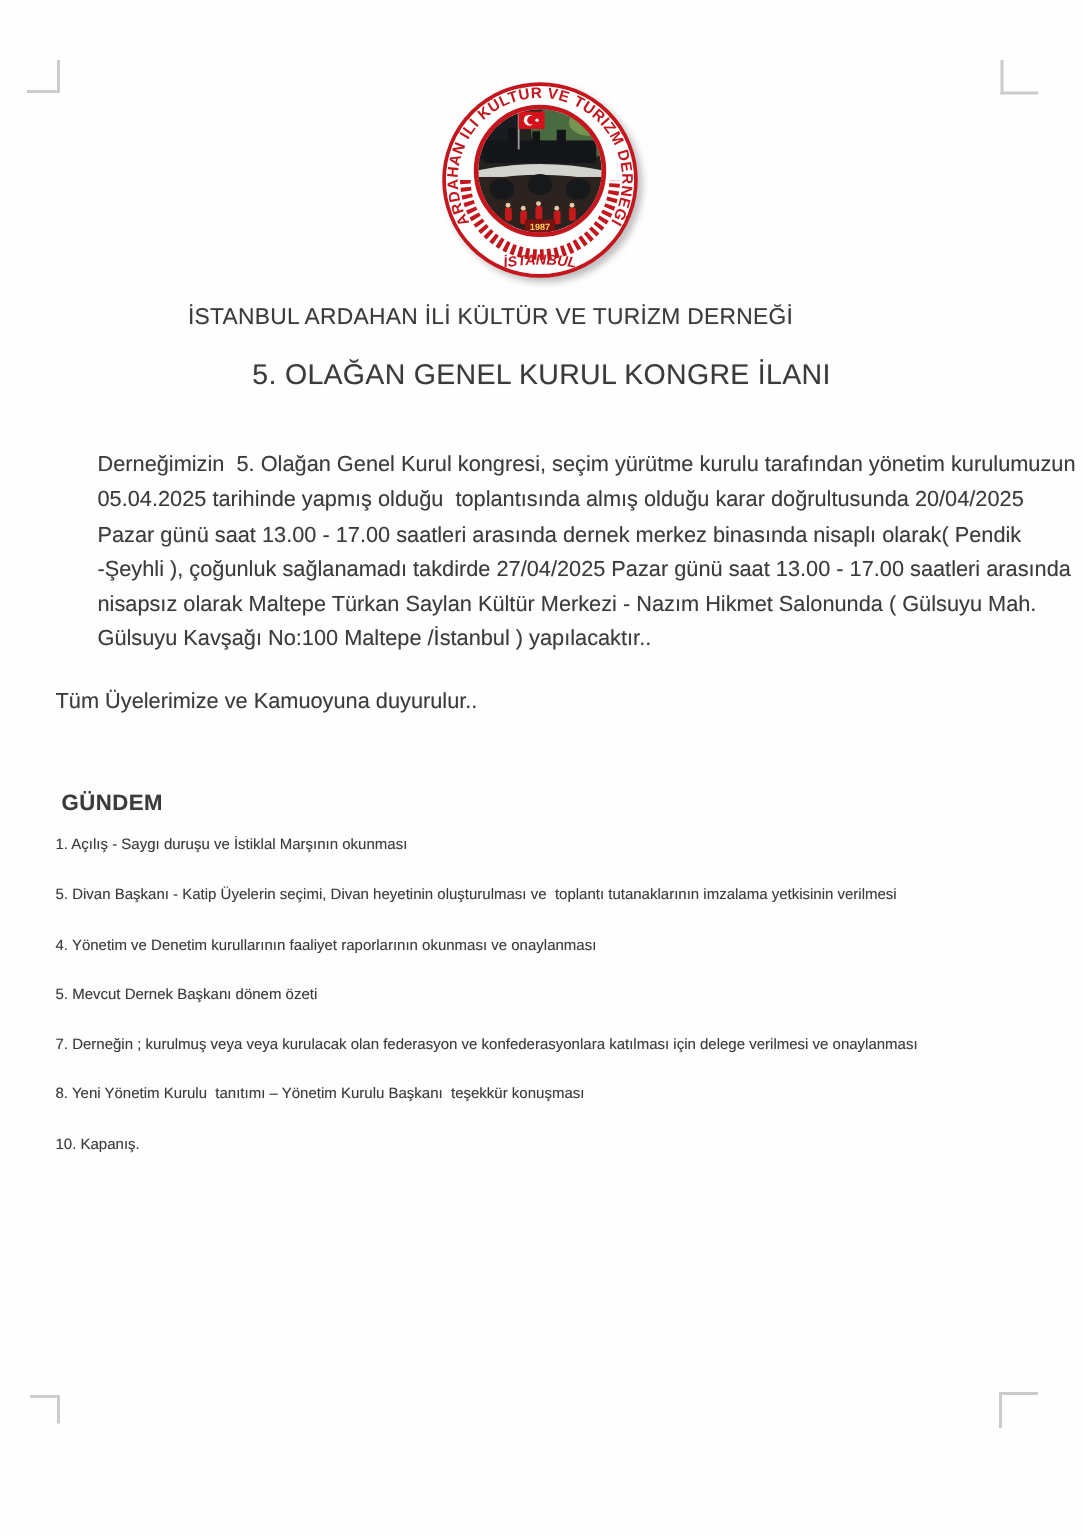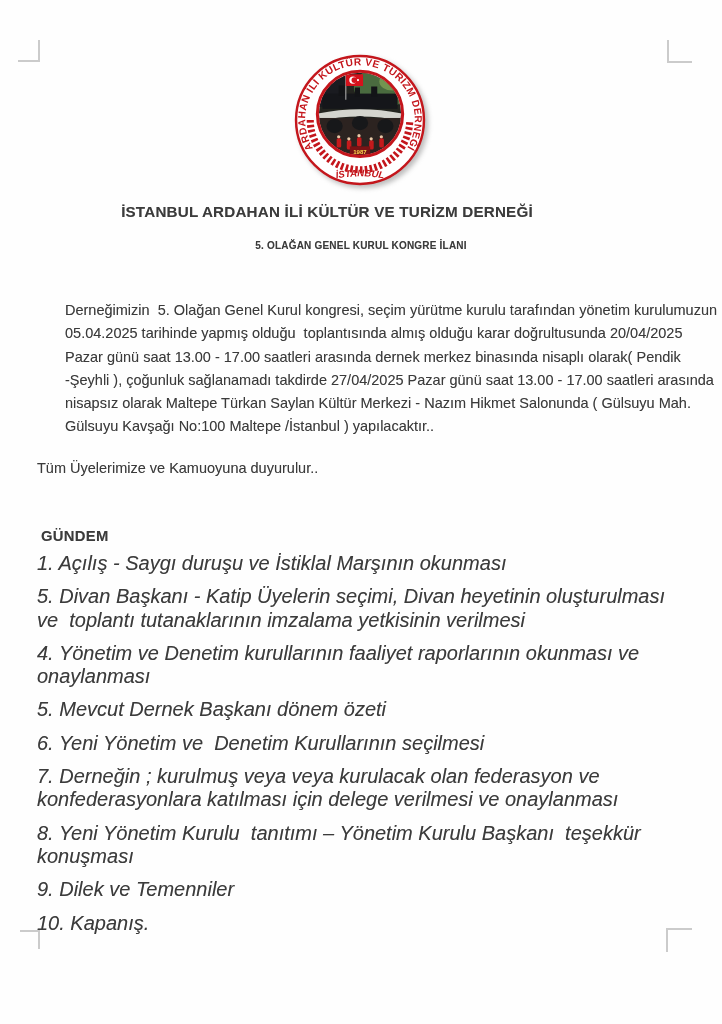--- a/index.html
+++ b/index.html
@@ -17,31 +17,31 @@
   .mark-br{left:666px;top:928px;width:24px;height:22px;border-left:2px solid #cbcbcb;border-top:2px solid #cbcbcb;}
   .mark-bl{left:20px;top:930px;width:18px;height:17px;border-right:2px solid #cbcbcb;border-top:2px solid #cbcbcb;}
 
   .logo-wrap{
     position:absolute;left:281px;top:53px;width:158px;height:134px;
     filter:drop-shadow(3px 3px 2.5px rgba(110,110,110,.45));
   }
   .logo-wrap svg{width:100%;height:100%;}
 
   .title1{position:absolute;left:0;top:203px;width:654px;text-align:center;
-    font-size:15.2px;font-weight:700;letter-spacing:.2px;}
+    font-size:15.2px;font-weight:400;letter-spacing:.2px;}
   .title2{position:absolute;left:0;top:240px;width:722px;text-align:center;
-    font-size:10px;font-weight:700;letter-spacing:.2px;}
+    font-size:19px;font-weight:400;letter-spacing:.2px;}
 
   .para{position:absolute;left:37px;top:299px;width:652px;
     font-size:14.5px;line-height:23.3px;white-space:pre-wrap;margin-left:28px;}
   .notice{position:absolute;left:37px;top:457px;width:652px;
     font-size:14.5px;line-height:23.3px;white-space:pre-wrap;}
   .gundem{position:absolute;left:41px;top:525px;font-size:14.8px;line-height:23px;letter-spacing:.3px;font-weight:bold;}
   .agenda{position:absolute;left:37px;top:552px;width:645px;}
-  .agenda p{margin:0 0 10px 0;font-size:20px;line-height:23.3px;white-space:pre-wrap;font-style:italic;}
+  .agenda p{margin:0 0 10px 0;font-size:10px;line-height:23.3px;white-space:pre-wrap;}
 </style>
 </head>
 <body>
 
 <div class="page">
 
   <div class="mark mark-tl"></div>
   <div class="mark mark-tr"></div>
   <div class="mark mark-br"></div>
   <div class="mark mark-bl"></div>
@@ -121,20 +121,18 @@
 
   <div class="notice txt">Tüm Üyelerimize ve Kamuoyuna duyurulur..</div>
 
   <div class="gundem txt">GÜNDEM</div>
 
   <div class="agenda">
     <p class="txt">1. Açılış - Saygı duruşu ve İstiklal Marşının okunması</p>
     <p class="txt">5. Divan Başkanı - Katip Üyelerin seçimi, Divan heyetinin oluşturulması ve  toplantı tutanaklarının imzalama yetkisinin verilmesi</p>
     <p class="txt">4. Yönetim ve Denetim kurullarının faaliyet raporlarının okunması ve onaylanması</p>
     <p class="txt">5. Mevcut Dernek Başkanı dönem özeti</p>
-    <p class="txt">6. Yeni Yönetim ve  Denetim Kurullarının seçilmesi</p>
     <p class="txt">7. Derneğin ; kurulmuş veya veya kurulacak olan federasyon ve konfederasyonlara katılması için delege verilmesi ve onaylanması</p>
     <p class="txt">8. Yeni Yönetim Kurulu  tanıtımı – Yönetim Kurulu Başkanı  teşekkür konuşması</p>
-    <p class="txt">9. Dilek ve Temenniler</p>
     <p class="txt">10. Kapanış.</p>
   </div>
 
 </div>
 
 </body></html>

